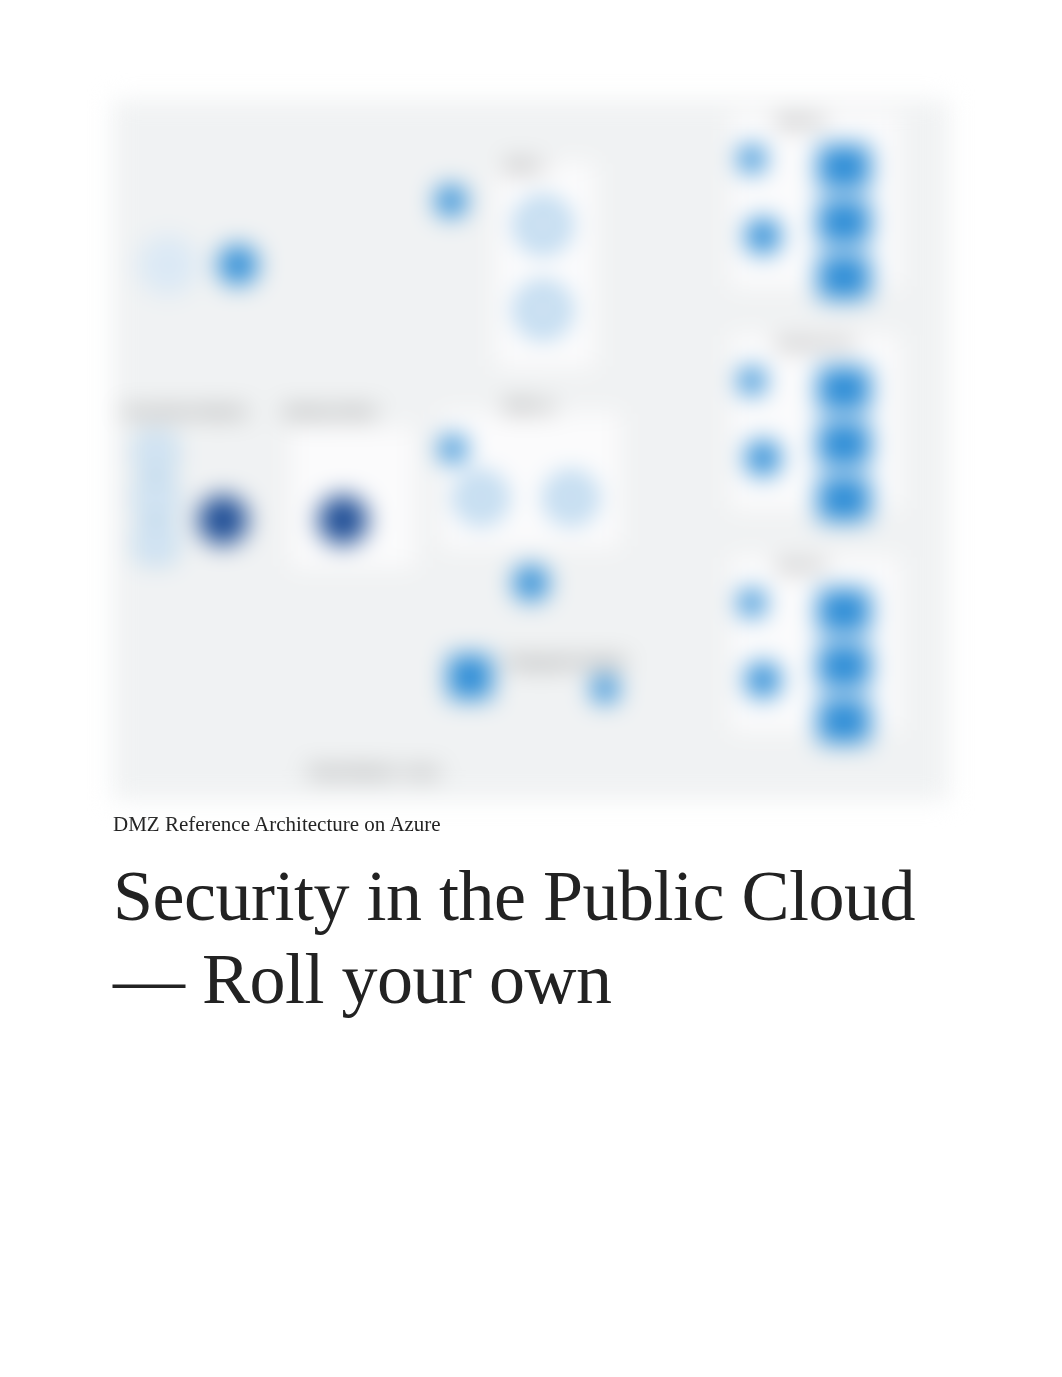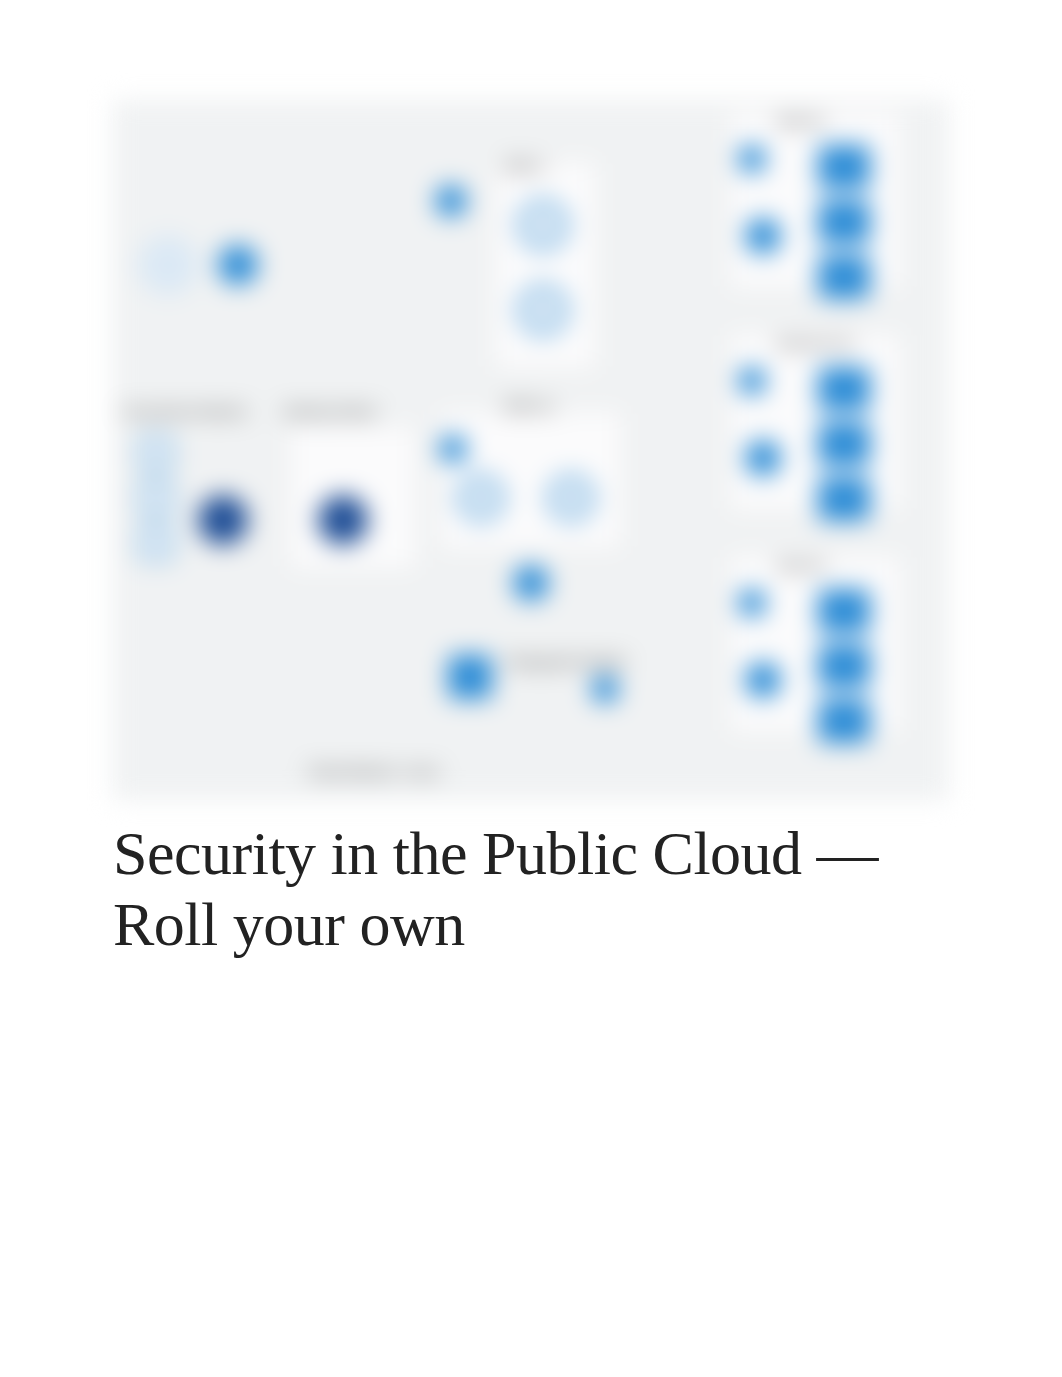--- a/index.html
+++ b/index.html
@@ -26,21 +26,21 @@
       overflow: hidden;
       filter: blur(12px);
     }
     .caption {
       font-size: 21px;
       color: #222222;
       margin-top: 12px;
       font-family: Georgia, 'Times New Roman', serif;
     }
     .title {
-      font-size: 62px;
+      font-size: 72px;
       color: #222222;
       margin-top: 18px;
       font-family: Georgia, 'Times New Roman', serif;
       font-weight: normal;
       line-height: 1.15;
       letter-spacing: -0.5px;
     }
     .diagram-node {
       position: absolute;
       border-radius: 6px;
@@ -129,14 +129,15 @@
 
     <div class="diagram-node box-white" style="left:615px; top:454px; width:175px; height:180px;"></div>
     <div class="label-text" style="left:665px; top:459px;">Data tier</div>
     <div class="diagram-node circle node-blue" style="left:625px; top:489px; width:28px; height:28px;"></div>
     <div class="diagram-node circle node-blue" style="left:632px; top:562px; width:36px; height:36px;"></div>
     <div class="diagram-node node-blue" style="left:705px; top:489px; width:52px; height:44px; border-radius:6px;"></div>
     <div class="diagram-node node-blue" style="left:705px; top:544px; width:52px; height:44px; border-radius:6px;"></div>
     <div class="diagram-node node-blue" style="left:705px; top:599px; width:52px; height:44px; border-radius:6px;"></div>
   </div>
 
+  <div class="caption">DMZ Reference Architecture on Azure</div>
   <h1 class="title">Security in the Public Cloud — Roll your own</h1>
 </div>
 
 </body></html>

